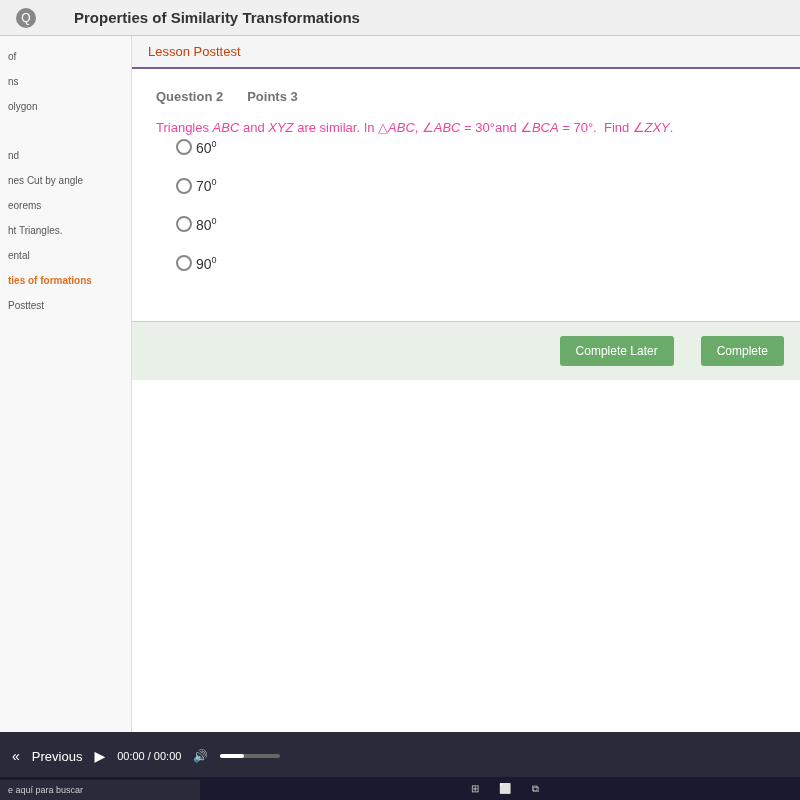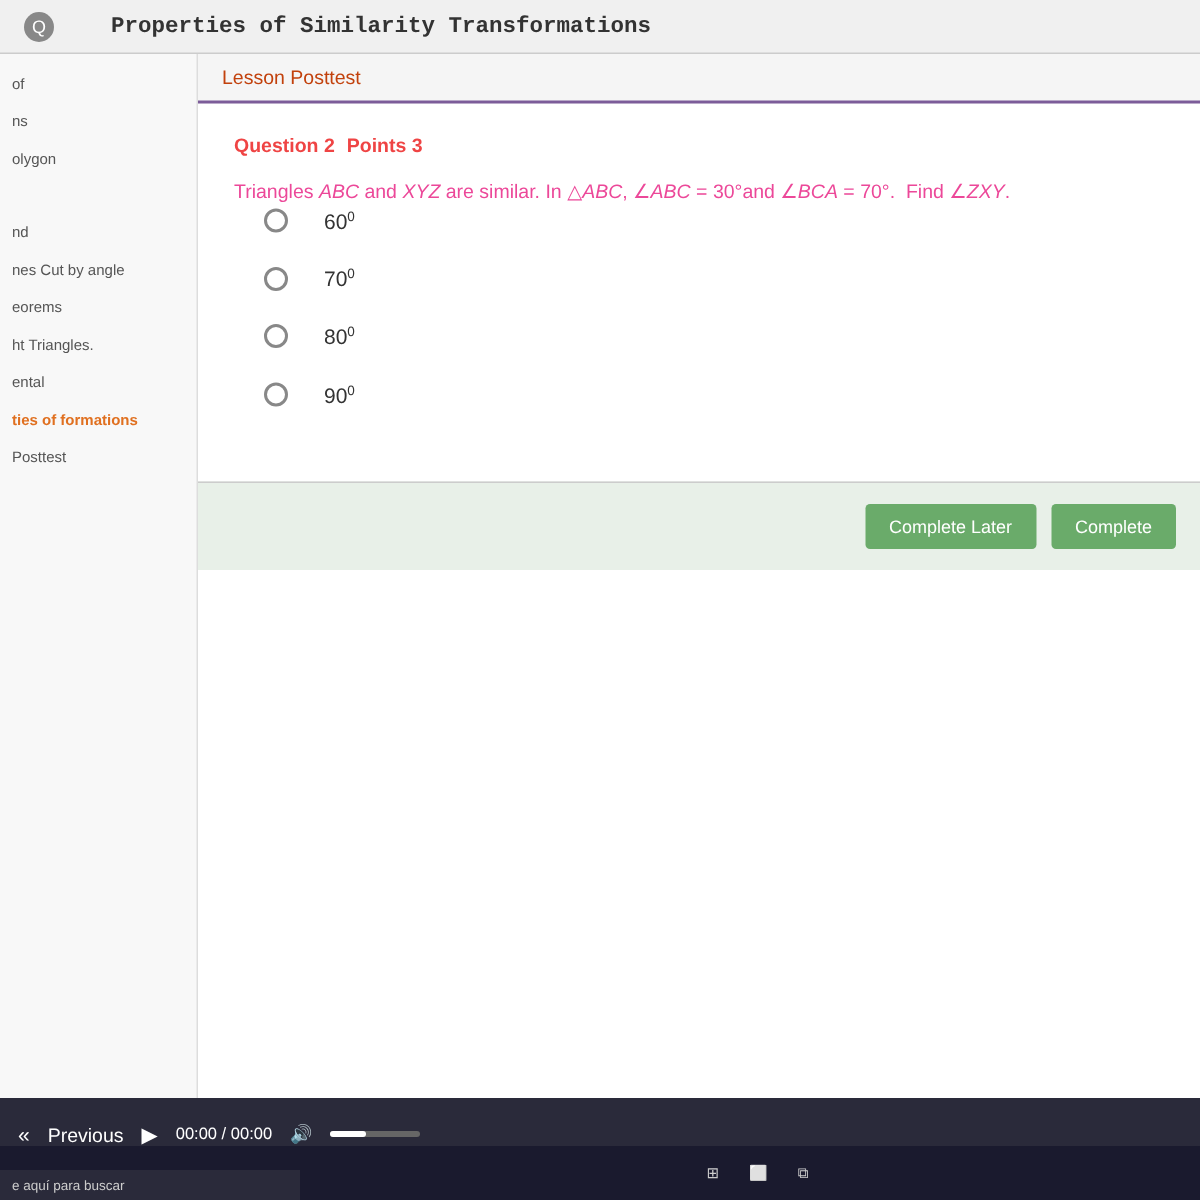--- a/index.html
+++ b/index.html
@@ -19,21 +19,20 @@
       display: flex;
       align-items: center;
       padding: 0 16px;
       border-bottom: 1px solid #ccc;
     }
     .top-bar-title {
       font-size: 15px;
       font-weight: bold;
       color: #333;
       margin-left: 30px;
-      font-family: Liberation Mono, monospace;
     }
     .top-bar-search {
       width: 20px;
       height: 20px;
       background: #888;
       border-radius: 50%;
       margin-right: 8px;
       display: flex;
       align-items: center;
       justify-content: center;
@@ -84,45 +83,45 @@
       font-weight: normal;
       color: #c2410c;
     }
 
     .question-area {
       padding: 20px 24px;
     }
 
     .question-meta {
       display: flex;
-      gap: 8px;
+      gap: 24px;
       margin-bottom: 14px;
       font-size: 13px;
       font-weight: bold;
-      color: #ef4444;
+      color: #737373;
     }
 
     .question-text {
       font-size: 13px;
       color: #ec4899;
       line-height: 1.6;
     }
 
     .answer-options {
       display: flex;
       flex-direction: column;
       gap: 22px;
       margin-left: 20px;
       margin-bottom: 30px;
     }
 
     .answer-option {
       display: flex;
       align-items: center;
-      gap: 24px;
+      gap: 4px;
       font-size: 14px;
       color: #333;
       cursor: pointer;
     }
 
     .radio-circle {
       width: 16px;
       height: 16px;
       border: 2px solid #888;
       border-radius: 50%;
@@ -133,21 +132,21 @@
       font-size: 9px;
     }
 
     
     .action-bar {
       background: #e8f0e8;
       padding: 14px 16px;
       display: flex;
       justify-content: flex-end;
       align-items: center;
-      gap: 10px;
+      gap: 27px;
       border-top: 1px solid #ccc;
     }
 
     .btn-complete-later {
       background: #6aab6a;
       color: white;
       border: none;
       padding: 8px 16px;
       font-size: 12px;
       cursor: pointer;
@@ -233,21 +232,21 @@
       font-size: 9px;
       color: #888;
     }
 
     
     .taskbar {
       position: absolute;
       bottom: 0;
       left: 0;
       right: 0;
-      height: 36px;
+      height: 23px;
       background: #1a1a2e;
       display: flex;
       align-items: center;
       justify-content: center;
       gap: 20px;
     }
 
     .taskbar-item {
       color: #ccc;
       font-size: 10px;

